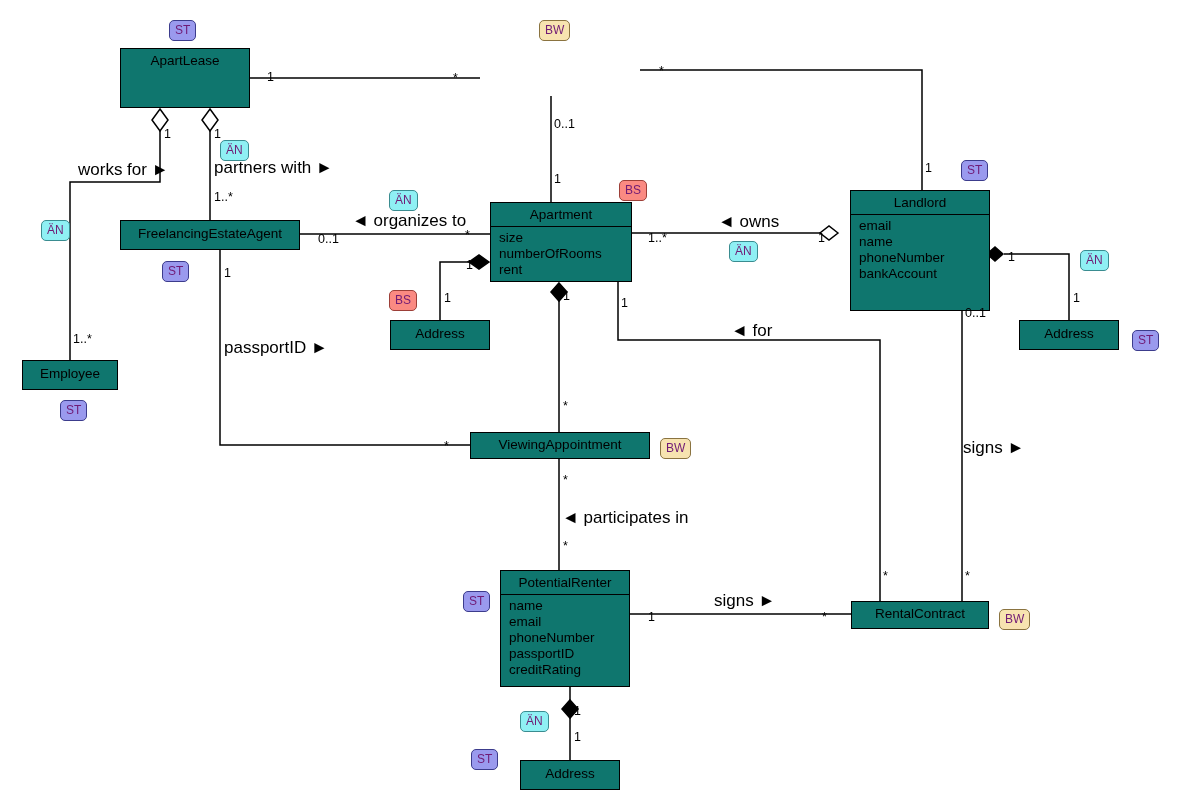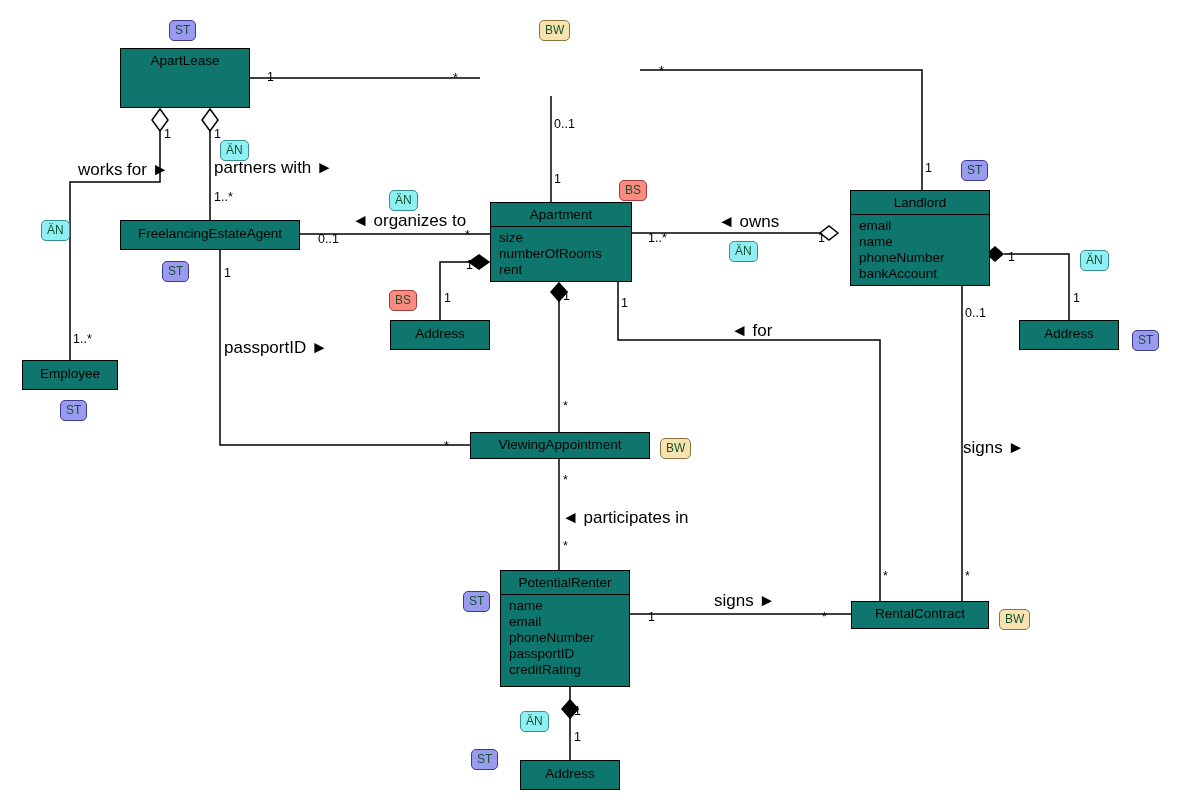--- a/index.html
+++ b/index.html
@@ -6,21 +6,21 @@
   html,body{margin:0;padding:0;background:#ffffff;}
   body{font-family:"Liberation Sans",sans-serif;}
   #canvas{position:relative;width:1180px;height:810px;background:#fff;overflow:hidden;}
   svg#wires{position:absolute;left:0;top:0;width:1180px;height:810px;pointer-events:none;}
   .uclass{position:absolute;border:1.5px solid #000;background:#0f766e;box-sizing:border-box;}
   .uclass .cname{text-align:center;font-size:13.5px;color:#000;padding:4px 6px 4px 6px;line-height:15px;}
   .uclass.compart .cname{border-bottom:1.5px solid #000;}
   .uclass .attrs{padding:3px 6px 4px 8px;font-size:13.5px;line-height:16px;color:#000;}
   .uclass .attrs div{white-space:nowrap;}
   .badge{position:absolute;border:1.5px solid #333;border-radius:5px;font-size:12px;line-height:13px;
-         padding:3px 5px 3px 5px;color:#14532d;text-align:center;box-sizing:border-box;font-family:"Liberation Sans",sans-serif;}
+         padding:3px 5px 3px 5px;color:#701a75;text-align:center;box-sizing:border-box;font-family:"Liberation Sans",sans-serif;}
   .badge.st{background:#9a9aee;border-color:#3c3c8c;}
   .badge.bw{background:#f7e3b0;border-color:#8a7340;}
   .badge.bs{background:#fa8a82;border-color:#9c3f38;}
   .badge.an{background:#8ff0f4;border-color:#3a8c90;}
   .lbl{position:absolute;font-size:12.5px;line-height:14px;color:#000;white-space:nowrap;}
   .lbl.rolename{font-size:17px;}
   .mult{position:absolute;font-size:12.5px;line-height:13px;color:#000;white-space:nowrap;}
 </style>
 </head>
 <body>
@@ -88,21 +88,21 @@
 
   <div class="uclass compart" style="left:490px;top:202px;width:142px;height:80px;">
     <div class="cname">Apartment</div>
     <div class="attrs">
       <div>size</div>
       <div>numberOfRooms</div>
       <div>rent</div>
     </div>
   </div>
 
-  <div class="uclass compart" style="left:850px;top:190px;width:140px;height:96px;">
+  <div class="uclass compart" style="left:850px;top:190px;width:140px;height:121px;">
     <div class="cname">Landlord</div>
     <div class="attrs">
       <div>email</div>
       <div>name</div>
       <div>phoneNumber</div>
       <div>bankAccount</div>
     </div>
   </div>
 
   <div class="uclass" style="left:22px;top:360px;width:96px;height:30px;">

